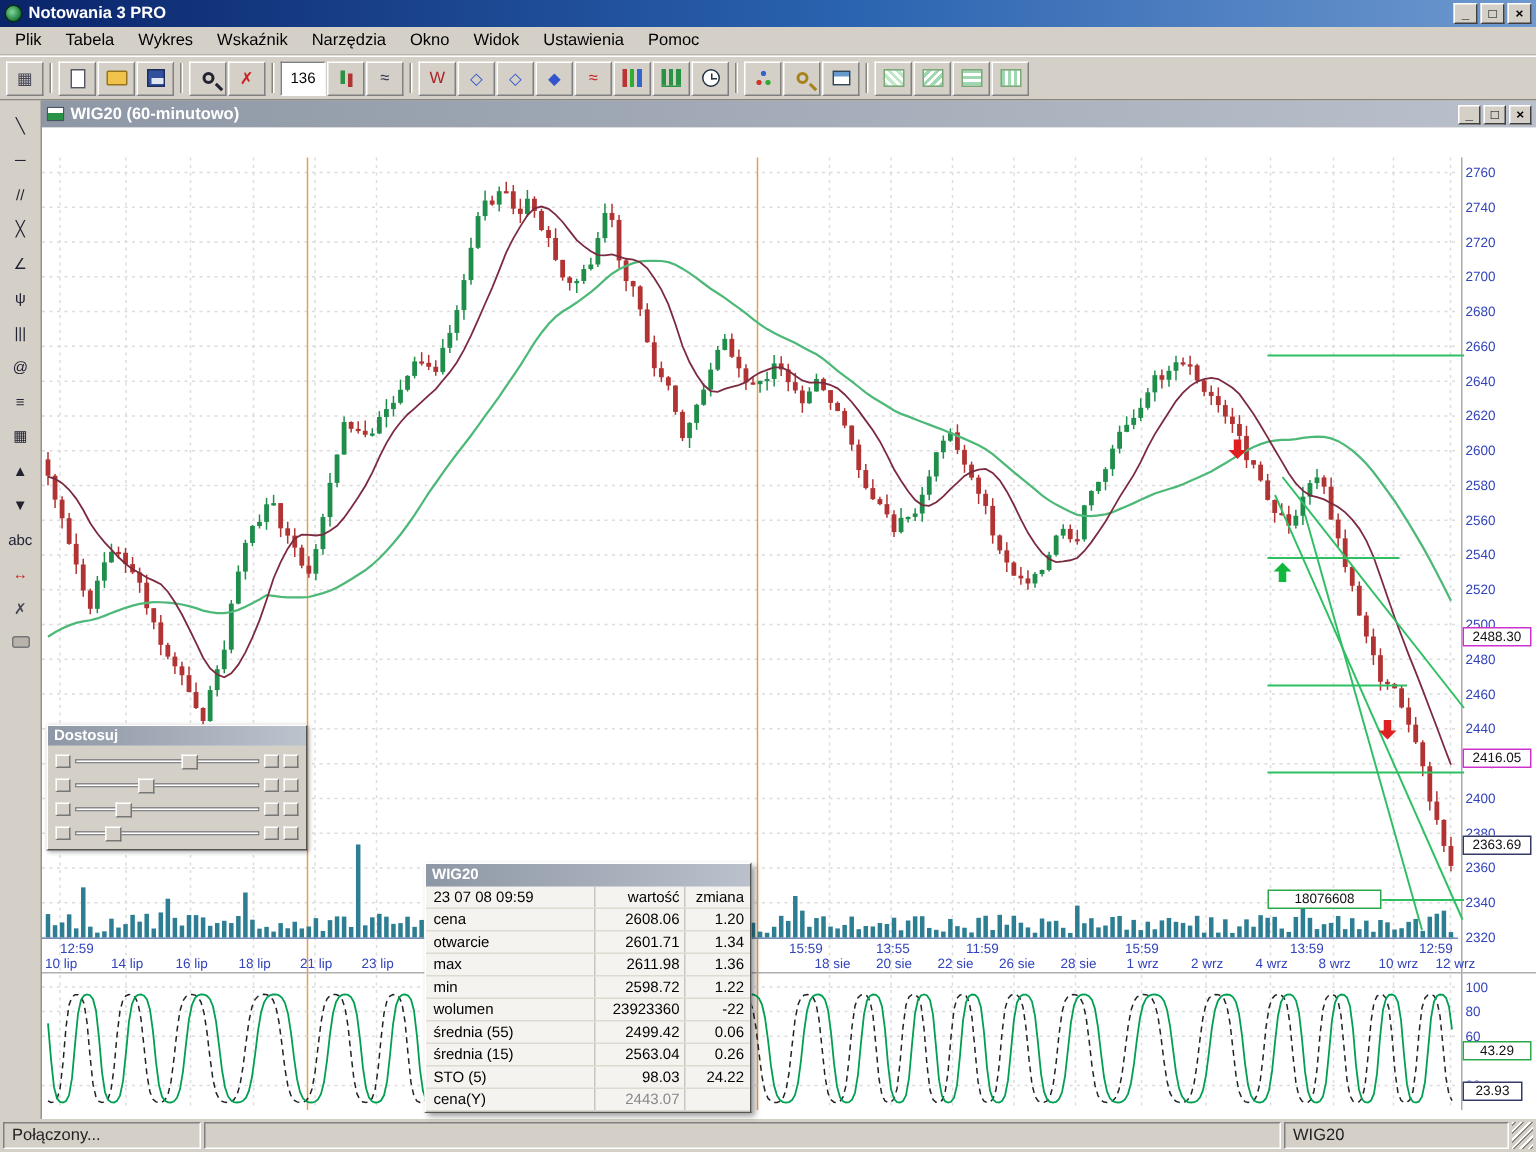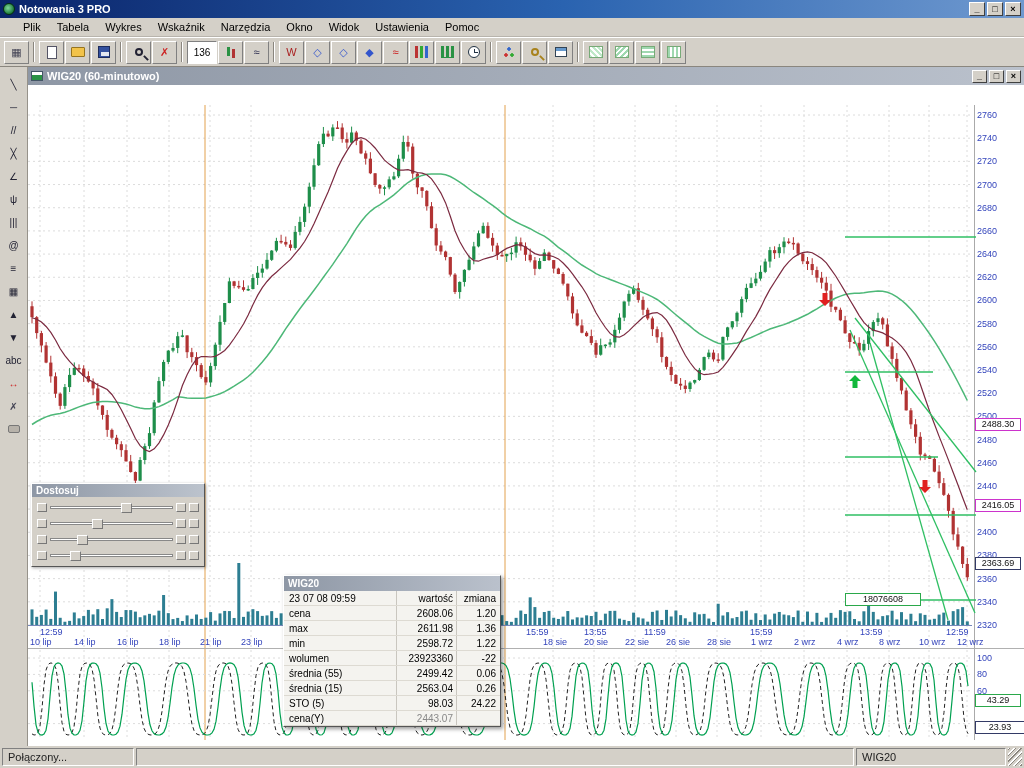--- a/index.html
+++ b/index.html
@@ -12,21 +12,21 @@
     font-size:11px;font-weight:bold;}
   .app-icon{width:12px;height:12px;border-radius:50%;margin-right:4px;
     background:radial-gradient(circle at 4px 4px,#7fd89a,#1d7a3a 70%,#0c4220);border:1px solid #06310f;}
   .title-text{flex:1;}
   .win-buttons{display:flex;}
   .wbtn{width:16px;height:14px;margin-left:2px;background:#d4d0c8;color:#000;
     border:1px solid;border-color:#fff #404040 #404040 #fff;
     font:bold 9px/12px "Liberation Sans",sans-serif;text-align:center;}
   .wbtn.sm{width:15px;height:13px;line-height:11px;}
   
-  .menubar{height:19px;display:flex;align-items:center;padding-left:15px;font-size:11px;
+  .menubar{height:19px;display:flex;align-items:center;padding-left:2px;font-size:11px;
     border-bottom:1px solid #b8b4ac;}
   .menu-item{padding:2px 8px;color:#000;}
   
   .toolbar{height:30px;display:flex;align-items:center;padding:0 4px;gap:1px;
     border-top:1px solid #fff;border-bottom:1px solid #8a867e;}
   .tbtn{width:25px;height:23px;display:flex;align-items:center;justify-content:center;
     background:#d4d0c8;border:1px solid;border-color:#fff #808080 #808080 #fff;
     font-size:11px;color:#223;}
   .tbtn.tbox{width:30px;background:#fff;border-color:#808080 #fff #fff #808080;
     font-size:10px;color:#000;}
@@ -966,21 +966,21 @@
               <text x="891" y="560" class="axis-text">10 wrz</text>
               <text x="929" y="560" class="axis-text">12 wrz</text>
             </g>
           </svg>
         <div id="tags">
             <div class="price-tag" style="left: 947px; top: 333px; width: 46px; border-color: rgb(204, 51, 204);">2488.30</div>
             <div class="price-tag" style="left: 947px; top: 414px; width: 46px; border-color: rgb(204, 51, 204);">2416.05</div>
             <div class="price-tag" style="left: 947px; top: 472px; width: 46px; border-color: rgb(51, 58, 102);">2363.69</div>
             <div class="price-tag" style="left: 817px; top: 508px; width: 76px; border-color: rgb(42, 168, 74);">18076608</div>
             <div class="price-tag" style="left: 947px; top: 609px; width: 46px; border-color: rgb(42, 168, 74);">43.29</div>
-            <div class="price-tag" style="left: 947px; top: 636px; width: 50px; border-color: rgb(51, 58, 102);">23.93</div>
+            <div class="price-tag" style="left: 947px; top: 636px; width: 40px; border-color: rgb(51, 58, 102);">23.93</div>
           </div>
         <div class="dostosuj">
           <div class="ds-title">Dostosuj</div>
           <div class="ds-body" id="ds-body">
               <div class="ds-row">
                 <span class="ds-btn"></span>
                 <span class="ds-track">
                   <span class="ds-handle" style="left: calc(62% - 5px);"></span>
                 </span>
                 <span class="ds-btn"></span>
@@ -1021,20 +1021,25 @@
     <div class="tt-header">
       <span class="tt-c1">23 07 08 09:59</span>
       <span class="tt-c2">wartość</span>
       <span class="tt-c3">zmiana</span>
     </div>
     <div id="tt-rows">
         <div class="tt-row">
           <span class="tt-c1">cena</span>
           <span class="tt-c2">2608.06</span>
           <span class="tt-c3">1.20</span>
+        </div>
+        <div class="tt-row">
+          <span class="tt-c1">otwarcie</span>
+          <span class="tt-c2">2601.71</span>
+          <span class="tt-c3">1.34</span>
         </div>
         <div class="tt-row">
           <span class="tt-c1">max</span>
           <span class="tt-c2">2611.98</span>
           <span class="tt-c3">1.36</span>
         </div>
         <div class="tt-row">
           <span class="tt-c1">min</span>
           <span class="tt-c2">2598.72</span>
           <span class="tt-c3">1.22</span>

